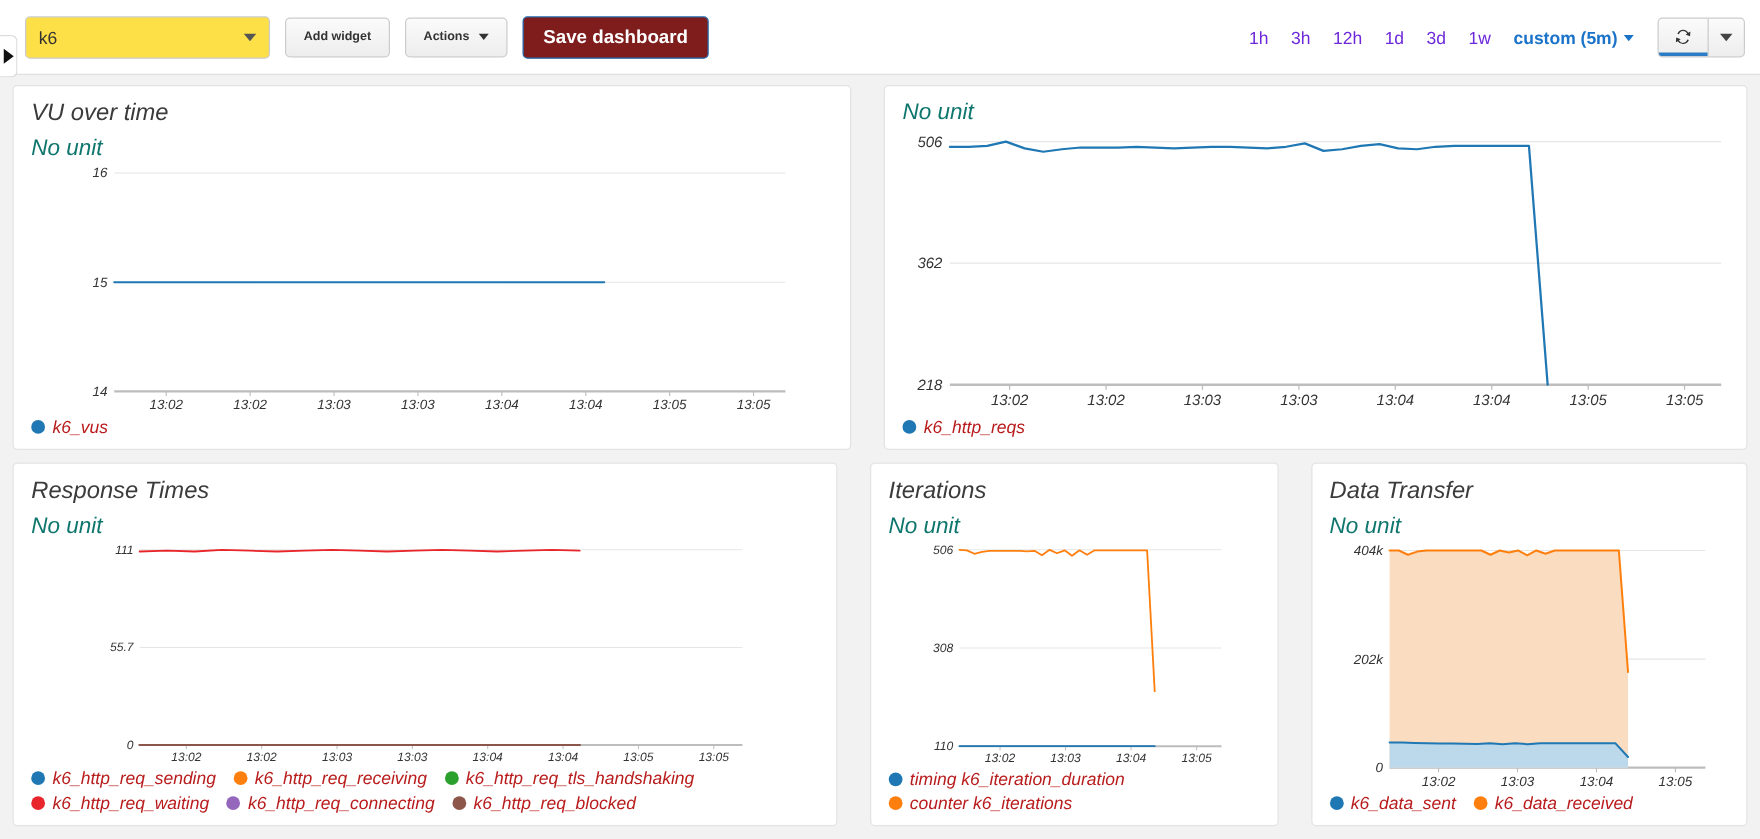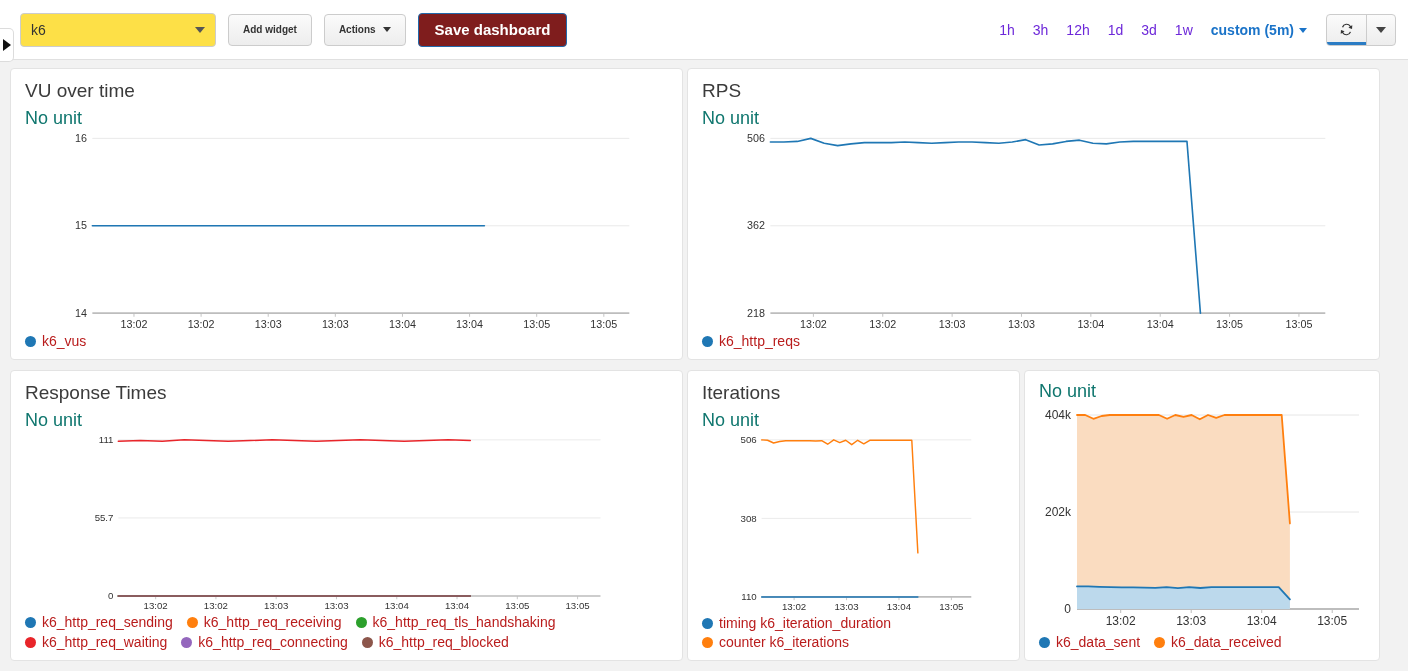--- a/index.html
+++ b/index.html
@@ -132,21 +132,21 @@
     border-bottom: 6px solid transparent;
     border-left: 8px solid #111;
   }
 
   
   #grid {
     position: absolute; left: 0; top: 60px;
     width: 1408px; height: 611px;
     padding: 8px 10px 8px 10px;
   }
-  .row { display: flex; gap: 4px; }
+  .row { display: flex; gap: 26px; font-style: italic; }
   .row1 { height: 292px; margin-bottom: 10px; }
   .row2 { height: 291px; }
 
   .panel {
     background: #fff;
     border: 1px solid #e3e3e3;
     border-radius: 4px;
     padding: 10px 14px 6px 14px;
     display: flex; flex-direction: column;
     overflow: hidden;
@@ -268,21 +268,20 @@
         </div>
       <div class="legend" id="legend-0">
           <div class="legend-item">
             <span class="legend-swatch" style="background: rgb(31, 119, 180);"></span>
             <span>k6_vus</span>
           </div>
         </div>
     </div>
 
     <div class="panel" style="width:693px">
-      <div class="panel-title">RPS</div>
       <div class="panel-unit">No unit</div>
       <div class="plot-wrap">
           <svg id="svg-1" viewBox="0 0 663 221">
             <line x1="38" y1="6" x2="657" y2="6" stroke="#e6e6e6" stroke-width="1"></line>
             <text x="32" y="10" text-anchor="end" font-size="12" fill="#333">506</text>
             <line x1="38" y1="103.5" x2="657" y2="103.5" stroke="#e6e6e6" stroke-width="1"></line>
             <text x="32" y="107.5" text-anchor="end" font-size="12" fill="#333">362</text>
             <line x1="38" y1="201" x2="657" y2="201" stroke="#bdbdbd" stroke-width="2"></line>
             <text x="32" y="205" text-anchor="end" font-size="12" fill="#333">218</text>
             <line x1="85.9725" y1="201" x2="85.9725" y2="205" stroke="#bdbdbd" stroke-width="1"></line>
@@ -407,20 +406,21 @@
             <span>timing k6_iteration_duration</span>
           </div>
           <div class="legend-item">
             <span class="legend-swatch" style="background: rgb(255, 127, 14);"></span>
             <span>counter k6_iterations</span>
           </div>
         </div>
     </div>
 
     <div class="panel" style="width:356px">
+      <div class="panel-title">Data Transfer</div>
       <div class="panel-unit">No unit</div>
       <div class="plot-wrap">
           <svg id="svg-4" viewBox="0 0 326 220">
             <line x1="38" y1="6" x2="320" y2="6" stroke="#e6e6e6" stroke-width="1"></line>
             <text x="32" y="10" text-anchor="end" font-size="12" fill="#333">404k</text>
             <line x1="38" y1="103" x2="320" y2="103" stroke="#e6e6e6" stroke-width="1"></line>
             <text x="32" y="107" text-anchor="end" font-size="12" fill="#333">202k</text>
             <line x1="38" y1="200" x2="320" y2="200" stroke="#bdbdbd" stroke-width="2"></line>
             <text x="32" y="204" text-anchor="end" font-size="12" fill="#333">0</text>
             <line x1="81.71000000000001" y1="200" x2="81.71000000000001" y2="204" stroke="#bdbdbd" stroke-width="1"></line>

